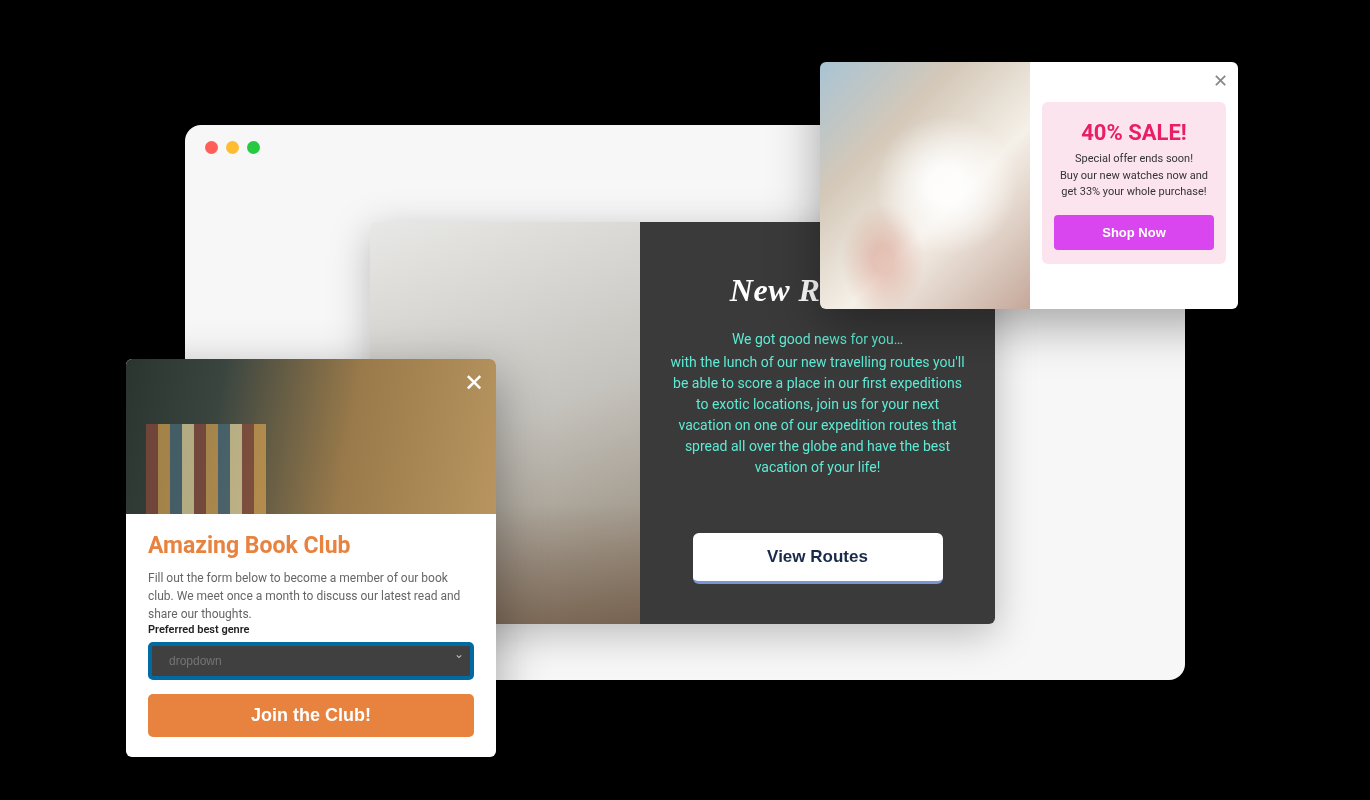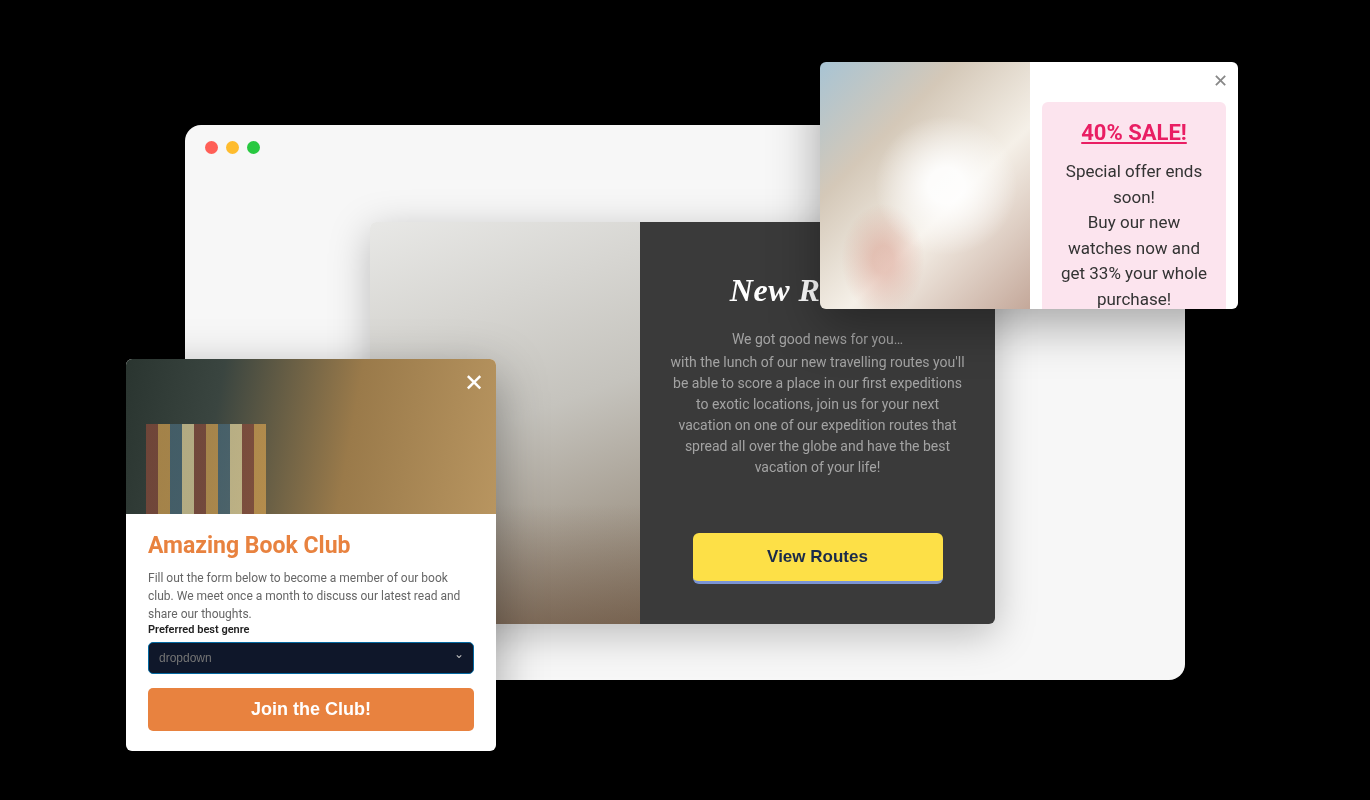--- a/index.html
+++ b/index.html
@@ -76,26 +76,26 @@
       font-family: Georgia, serif;
       font-style: italic;
       font-weight: bold;
       font-size: 32px;
       margin-bottom: 20px;
       letter-spacing: 0.5px;
     }
     .routes-body {
       font-size: 14px;
       line-height: 1.5;
-      color: #a3a3a3;
+      color: #5eead4;
       margin-bottom: 30px;
     }
     .routes-body p { margin-bottom: 2px; }
     .routes-button {
-      background: #fde047;
+      background: #ffffff;
       color: #1a2a4a;
       border: none;
       padding: 14px 30px;
       font-size: 17px;
       font-weight: 600;
       border-radius: 6px;
       cursor: pointer;
       width: 250px;
       margin: auto auto 0;
       border-bottom: 3px solid #7a94d4;
@@ -149,25 +149,24 @@
       padding: 18px 12px 14px;
       text-align: center;
       margin-top: 28px;
       display: flex;
       flex-direction: column;
     }
     .sale-title {
       color: #e91e63;
       font-size: 22px;
       font-weight: 700;
-      margin-bottom: 14px;
-      text-decoration: underline;
+      margin-bottom: 6px;
     }
     .sale-text {
-      font-size: 17px;
+      font-size: 11px;
       color: #333;
       line-height: 1.5;
       margin-bottom: 14px;
     }
     .sale-button {
       background: #d946ef;
       color: #fff;
       border: none;
       padding: 10px;
       font-size: 13px;
@@ -230,26 +229,26 @@
       margin-bottom: 0;
     }
     .book-label {
       font-size: 11px;
       font-weight: 600;
       color: #222;
       margin-bottom: 6px;
     }
     .book-select {
       width: 100%;
-      padding: 8px 10px;
-      border: 1px solid #0369a1;
+      padding: 8px 17px;
+      border: 4px solid #0369a1;
       border-radius: 5px;
       font-size: 12px;
       color: #aaa;
-      background: #0f172a;
+      background: #404040;
       cursor: pointer;
       margin-bottom: 14px;
       appearance: none;
       position: relative;
     }
     .select-wrap { position: relative; }
     .select-wrap::after {
       content: '⌄';
       position: absolute;
       right: 10px;

